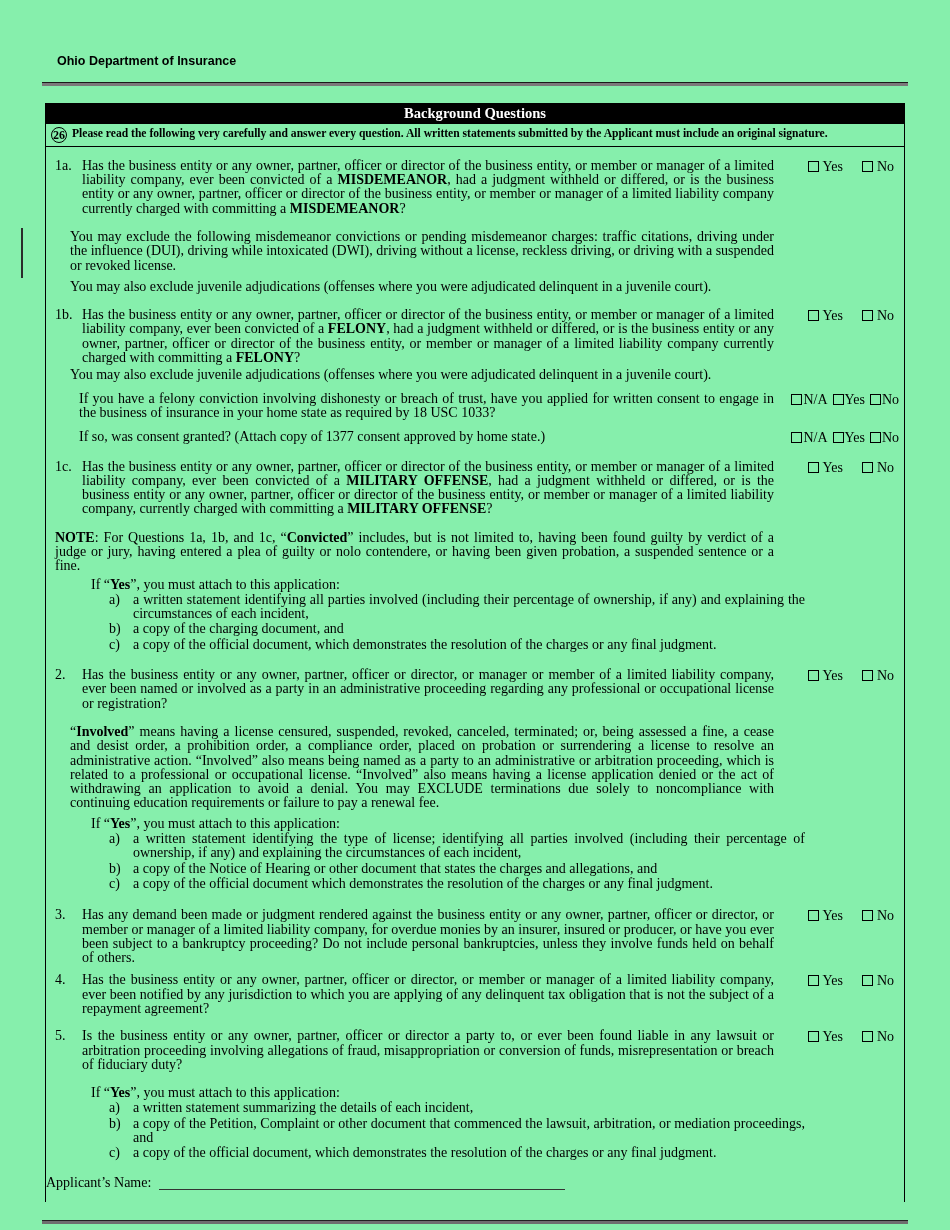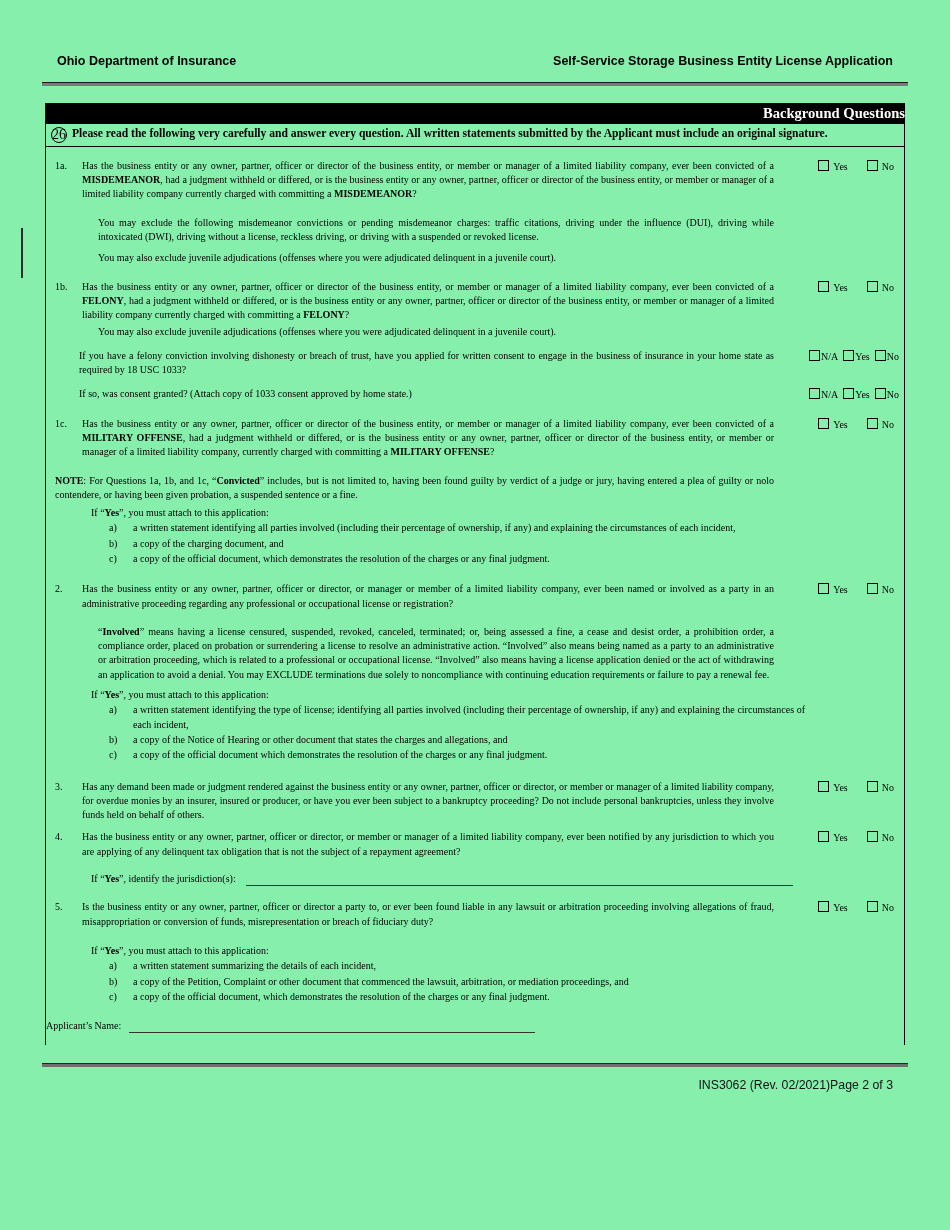--- a/index.html
+++ b/index.html
@@ -7,44 +7,44 @@
         font-family:"Liberation Serif",serif;color:#000;}
   .b{font-weight:bold;}
 
   
   .header{margin:55px 57px 0 57px;display:flex;justify-content:space-between;
           font-family:"Liberation Sans",sans-serif;font-weight:bold;font-size:12.5px;line-height:1.1;}
   .header-rule{margin:13px 42px 0 42px;height:3px;background:#7a7a7a;border-top:1.5px solid #1a1a1a;}
 
   
   .section-bar{margin:17px 45px 0 45px;background:#000;color:#fff;height:21px;
-               display:flex;align-items:center;justify-content:flex-end;
+               display:flex;align-items:center;justify-content:center;
                font-weight:bold;font-size:14.6px;}
 
   
   .formbox{margin:0 45px;border-left:1px solid #000;border-right:1px solid #000;padding-bottom:12px;}
   .instruction{border-bottom:1px solid #000;padding:3px 5px 3px 4px;
                font-weight:bold;font-size:11.6px;line-height:14px;display:flex;align-items:flex-start;}
   .badge{flex:0 0 auto;width:14px;height:14px;border:1px solid #000;border-radius:50%;
-         font-size:14px;font-weight:normal;display:inline-flex;align-items:center;justify-content:center;
+         font-size:12px;font-weight:bold;display:inline-flex;align-items:center;justify-content:center;
          margin:0 5px 0 1px;}
 
   
-  #blocks{font-size:10px;line-height:14.3px;}
+  #blocks{font-size:14px;line-height:14.3px;}
   .q-row{display:flex;align-items:flex-start;padding-left:9px;}
   .qnum{flex:0 0 27px;}
   .qtext{flex:1 1 auto;text-align:justify;}
   .qopts{flex:0 0 130px;display:flex;justify-content:flex-end;gap:19px;padding:1px 10px 0 0;box-sizing:border-box;}
   .qopts.na{gap:5px;padding-right:5px;}
   .opt{white-space:nowrap;}
   .cb{display:inline-block;width:9px;height:9px;border:1.2px solid #000;vertical-align:-1px;margin-right:4px;}
   .na .cb{margin-right:1px;}
   .subq .qtext{margin-left:24px;}
 
-  .para{margin-left:52px;margin-right:130px;text-align:justify;}
+  .para{margin-left:24px;margin-right:130px;text-align:justify;}
   .para.flush{margin-left:9px;}
 
   .attach{margin-left:45px;margin-right:99px;}
   .attach-item{display:flex;align-items:flex-start;margin-left:18px;margin-top:1px;}
   .item-label{flex:0 0 24px;}
   .item-text{flex:1 1 auto;text-align:justify;}
 
   .fieldrow{margin-left:45px;display:flex;align-items:flex-end;margin-right:111px;}
   .fieldrow .ftext{white-space:nowrap;}
   .uline{border-bottom:1.2px solid #333;height:12px;display:inline-block;}
@@ -83,21 +83,20 @@
   .artifact{position:absolute;left:21px;top:228px;width:1.5px;height:50px;background:#2b2b2b;}
 </style>
 </head>
 <body>
 
 <div class="page">
   <div class="artifact"></div>
 
   <div class="header">
     <span>Ohio Department of Insurance</span>
-    <span>Self-Service Storage Business Entity License Application</span>
   </div>
   <div class="header-rule"></div>
 
   <div class="section-bar">
     <span>Background Questions</span>
   </div>
 
   <div class="formbox">
     <div class="instruction">
       <span class="badge">26</span>
@@ -125,21 +124,21 @@
         <div class="para"><span>You may also exclude juvenile adjudications (offenses where you were adjudicated delinquent in a juvenile court).</span></div>
         <div class="q-row subq">
           <div class="qtext"><span>If you have a felony conviction involving dishonesty or breach of trust, have you applied for written consent to engage in the business of insurance in your home state as required by 18 USC 1033?</span></div>
           <span class="qopts na">
             <span class="opt"><span class="cb"></span><span class="cbl">N/A</span></span>
             <span class="opt"><span class="cb"></span><span class="cbl">Yes</span></span>
             <span class="opt"><span class="cb"></span><span class="cbl">No</span></span>
           </span>
         </div>
         <div class="q-row subq">
-          <div class="qtext"><span>If so, was consent granted? (Attach copy of 1033 consent approved by home state.)</span></div>
+          <div class="qtext"><span>If so, was consent granted? (Attach copy of 1377 consent approved by home state.)</span></div>
           <span class="qopts na">
             <span class="opt"><span class="cb"></span><span class="cbl">N/A</span></span>
             <span class="opt"><span class="cb"></span><span class="cbl">Yes</span></span>
             <span class="opt"><span class="cb"></span><span class="cbl">No</span></span>
           </span>
         </div>
         <div class="q-row">
           <span class="qnum">1c.</span>
           <div class="qtext"><span>Has the business entity or any owner, partner, officer or director of the business entity, or member or manager of a limited liability company, ever been convicted of a </span><span class="b">MILITARY OFFENSE</span><span>, had a judgment withheld or differed, or is the business entity or any owner, partner, officer or director of the business entity, or member or manager of a limited liability company, currently charged with committing a </span><span class="b">MILITARY OFFENSE</span><span>?</span></div>
           <span class="qopts">
@@ -195,24 +194,20 @@
             <span class="opt"><span class="cb"></span><span class="cbl">No</span></span>
           </span>
         </div>
         <div class="q-row">
           <span class="qnum">4.</span>
           <div class="qtext"><span>Has the business entity or any owner, partner, officer or director, or member or manager of a limited liability company, ever been notified by any jurisdiction to which you are applying of any delinquent tax obligation that is not the subject of a repayment agreement?</span></div>
           <span class="qopts">
             <span class="opt"><span class="cb"></span><span class="cbl">Yes</span></span>
             <span class="opt"><span class="cb"></span><span class="cbl">No</span></span>
           </span>
-        </div>
-        <div class="fieldrow">
-          <span class="ftext"><span>If “</span><span class="b">Yes</span><span>”, identify the jurisdiction(s):</span></span>
-          <span class="uline"></span>
         </div>
         <div class="q-row">
           <span class="qnum">5.</span>
           <div class="qtext"><span>Is the business entity or any owner, partner, officer or director a party to, or ever been found liable in any lawsuit or arbitration proceeding involving allegations of fraud, misappropriation or conversion of funds, misrepresentation or breach of fiduciary duty?</span></div>
           <span class="qopts">
             <span class="opt"><span class="cb"></span><span class="cbl">Yes</span></span>
             <span class="opt"><span class="cb"></span><span class="cbl">No</span></span>
           </span>
         </div>
         <div class="attach">

